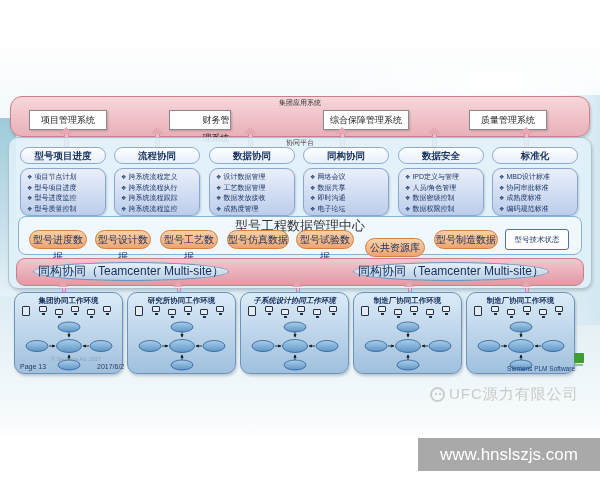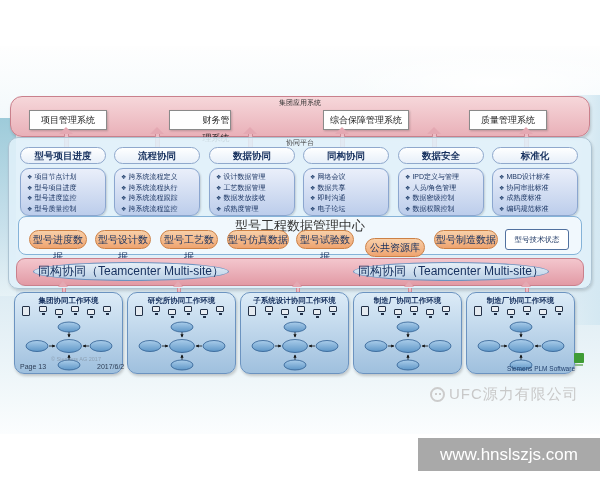--- a/index.html
+++ b/index.html
@@ -247,21 +247,21 @@
             <line x1="32" y1="27" x2="38" y2="27" stroke="#111" stroke-width="0.8" marker-end="url(#ah)"></line>
             <line x1="72" y1="27" x2="66" y2="27" stroke="#111" stroke-width="0.8" marker-end="url(#ah)"></line>
             <line x1="52" y1="41" x2="52" y2="36" stroke="#111" stroke-width="0.8" marker-end="url(#ah)"></line>
             <ellipse cx="52" cy="8" rx="11" ry="5" fill="url(#og)" stroke="#2e5e92" stroke-width="0.8"></ellipse>
             <ellipse cx="20" cy="27" rx="11" ry="5.5" fill="url(#og)" stroke="#2e5e92" stroke-width="0.8"></ellipse>
             <ellipse cx="84" cy="27" rx="11" ry="5.5" fill="url(#og)" stroke="#2e5e92" stroke-width="0.8"></ellipse>
             <ellipse cx="52" cy="27" rx="12.5" ry="6.5" fill="url(#og)" stroke="#2e5e92" stroke-width="0.8"></ellipse>
             <ellipse cx="52" cy="46" rx="11" ry="5" fill="url(#og)" stroke="#2e5e92" stroke-width="0.8"></ellipse>
           </svg></div>
       </div>
-      <div class="env" style="left: 240px;">
+      <div class="env" style="left: 240px; font-style: italic;">
         <div class="env-title">子系统设计协同工作环境</div>
         <span class="srv" style="left: 7px; top: 13px;"></span>
         <span class="pc" style="left: 24px; top: 13px;"></span>
         <span class="pc" style="left: 40px; top: 16px;"></span>
         <span class="pc" style="left: 56px; top: 13px;"></span>
         <span class="pc" style="left: 72px; top: 16px;"></span>
         <span class="pc" style="left: 88px; top: 13px;"></span>
         <div class="hub"><svg viewBox="0 0 105 54" width="105" height="54">
             <defs>
               <marker id="ah" markerWidth="5" markerHeight="5" refX="3.5" refY="2" orient="auto">

